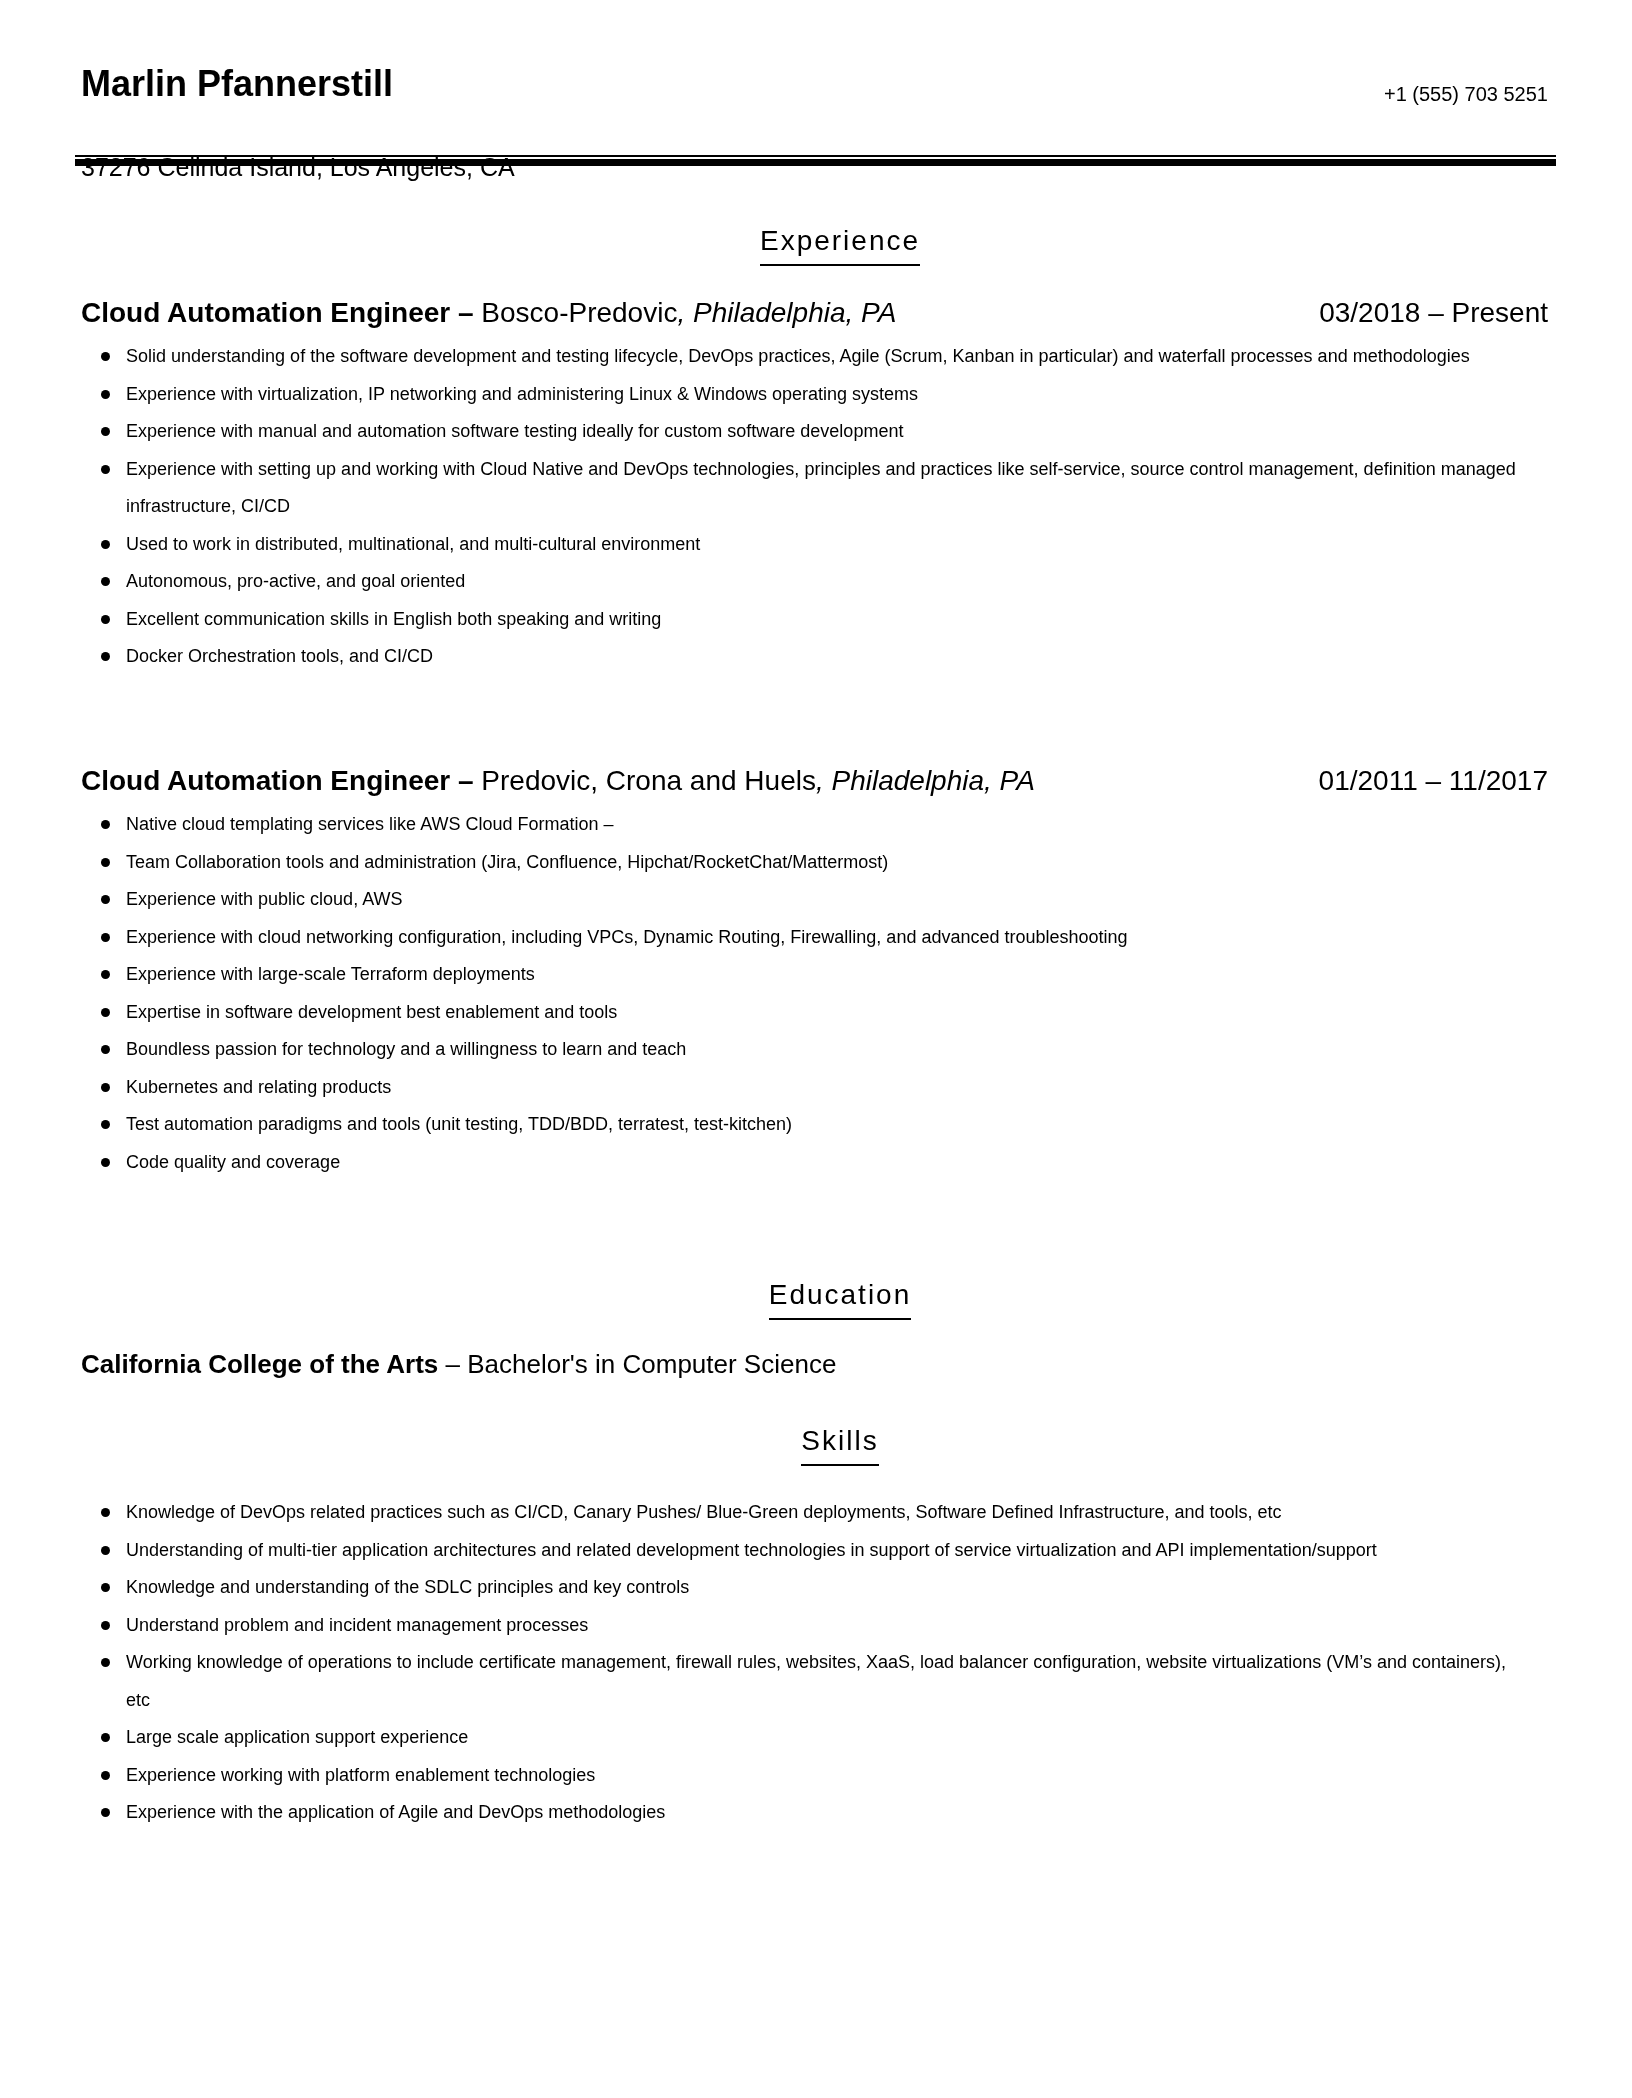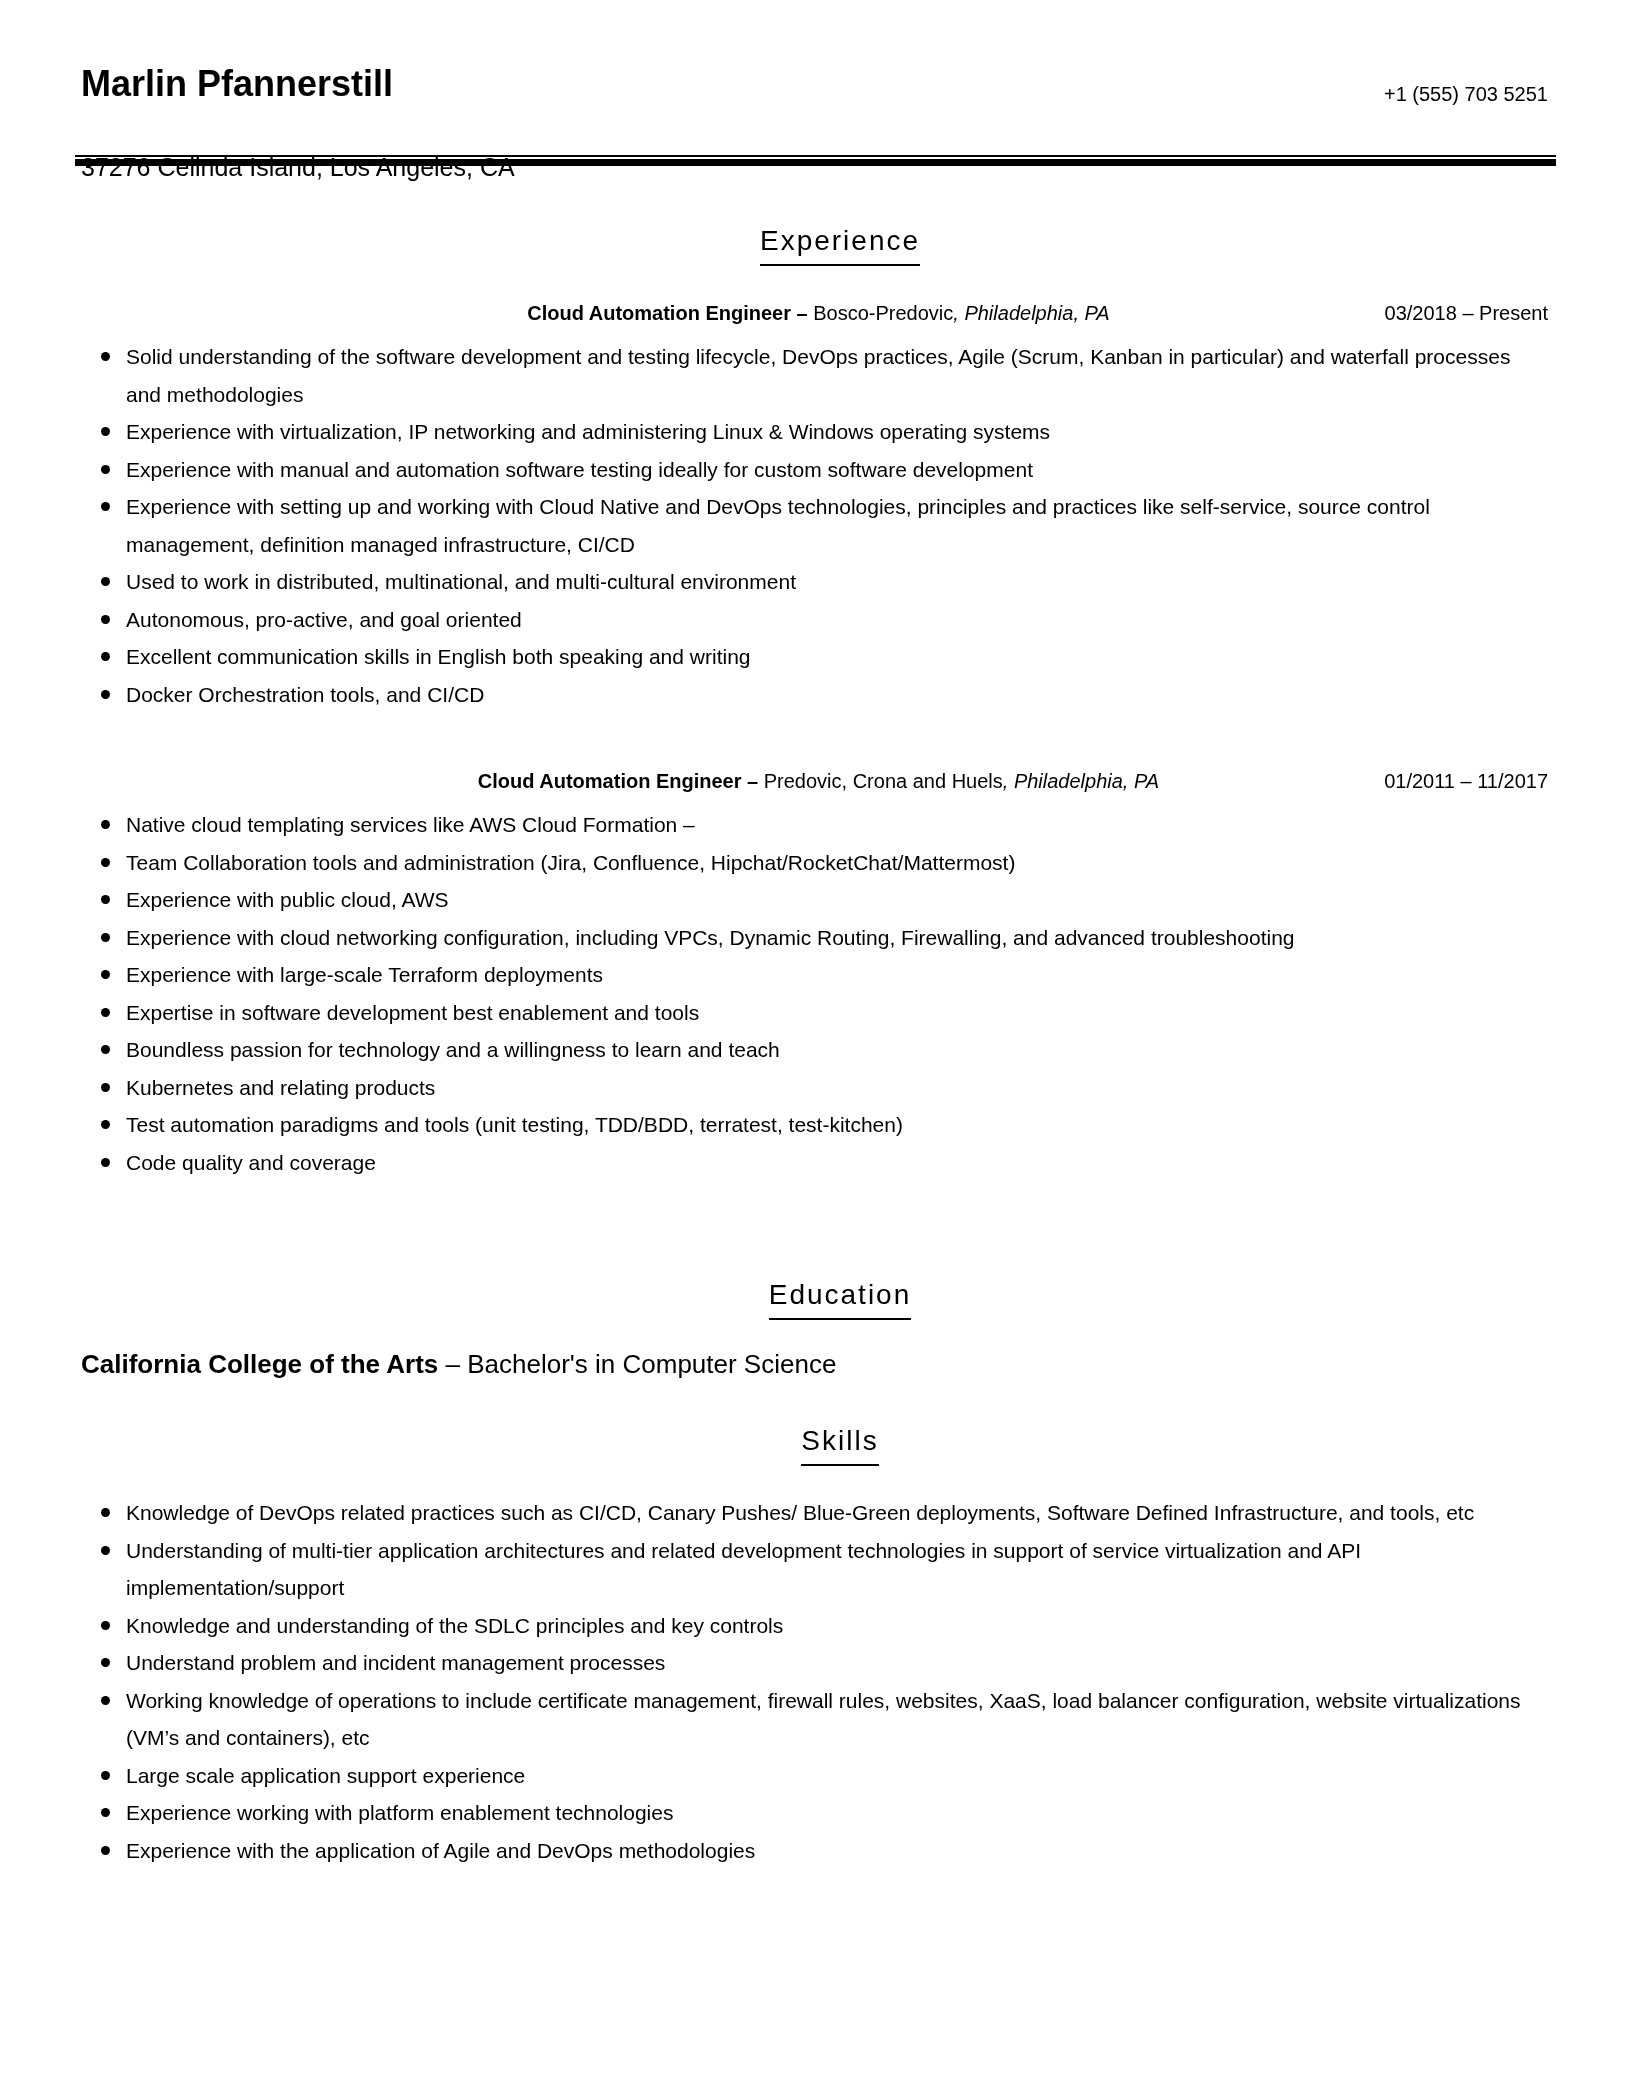--- a/index.html
+++ b/index.html
@@ -28,31 +28,31 @@
     .section-heading {
       position: absolute; left: 0; width: 1632px; text-align: center;
       font-size: 28px; line-height: 36px; letter-spacing: 2px;
     }
     .section-heading span {
       display: inline-block; padding-bottom: 5px; border-bottom: 2px solid #000; margin-left: 48px;
     }
 
     .job-header {
       position: absolute; left: 81px; width: 1475px; height: 34px;
-      font-size: 20px; line-height: 34px; text-align: center;
+      font-size: 28px; line-height: 34px;
     }
     .job-header .title { font-weight: bold; }
     .job-header .company { font-weight: normal; }
     .job-header .location { font-style: italic; }
     .job-header .dates { position: absolute; right: 8px; top: 0; }
 
     .bullets {
       position: absolute; left: 81px; width: 1440px;
       margin: 0; padding: 0; list-style: none;
-      font-size: 21px; line-height: 37.5px;
+      font-size: 18px; line-height: 37.5px;
     }
     .bullets li { position: relative; padding-left: 45px; }
     .bullets li .dot {
       position: absolute; left: 20px; top: 14px; width: 9px; height: 9px;
       border-radius: 50%; background: #000;
     }
 
     .edu-line {
       position: absolute; left: 81px; top: 1346px;
       font-size: 26px; line-height: 36px;

